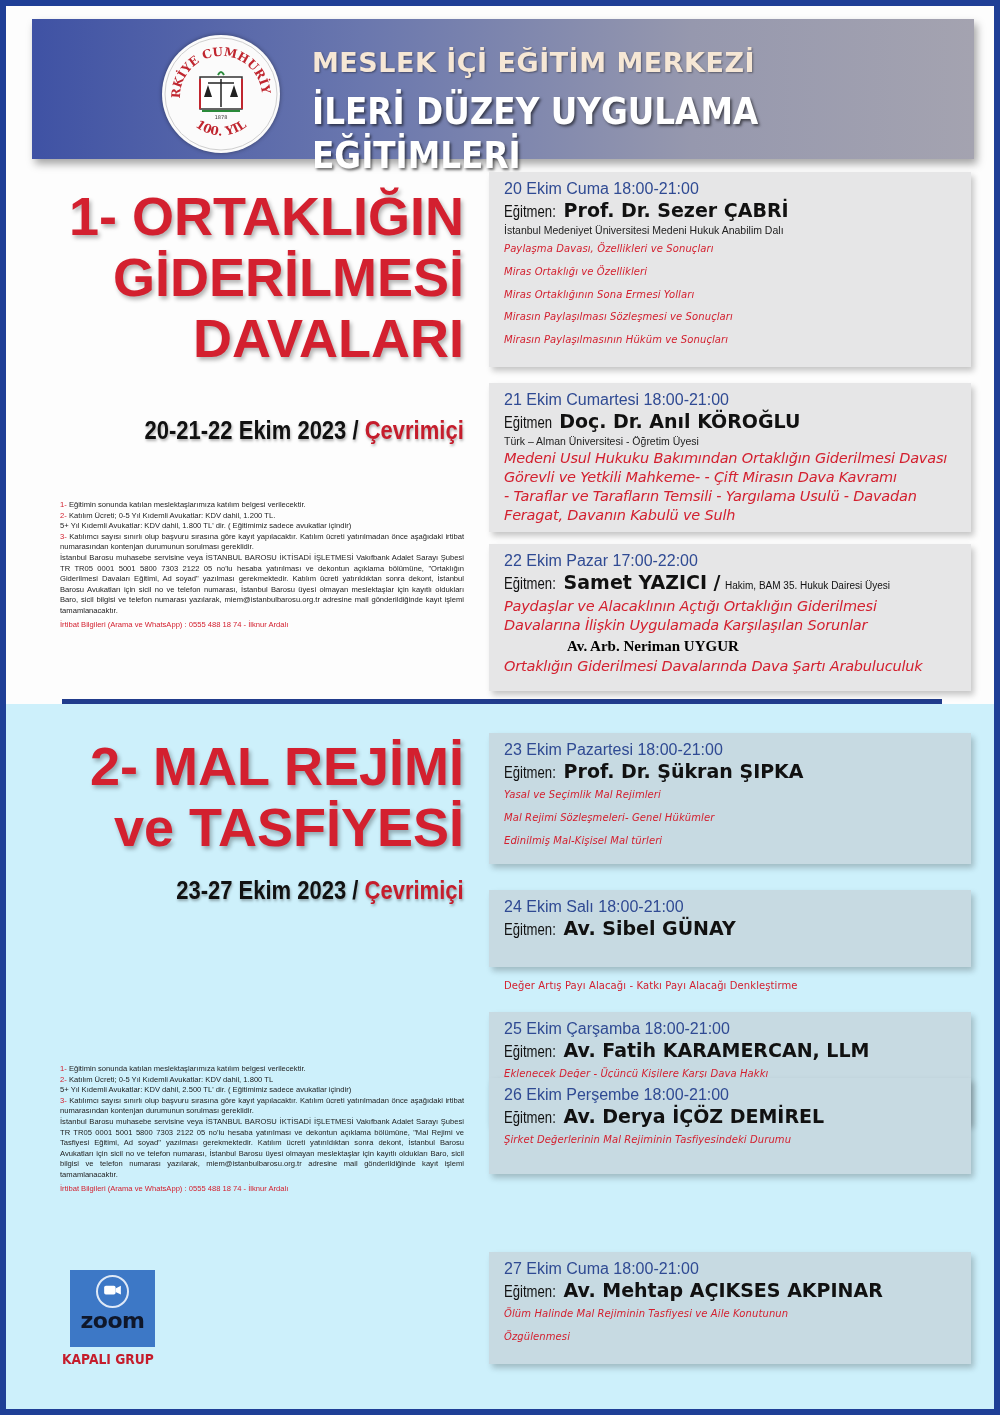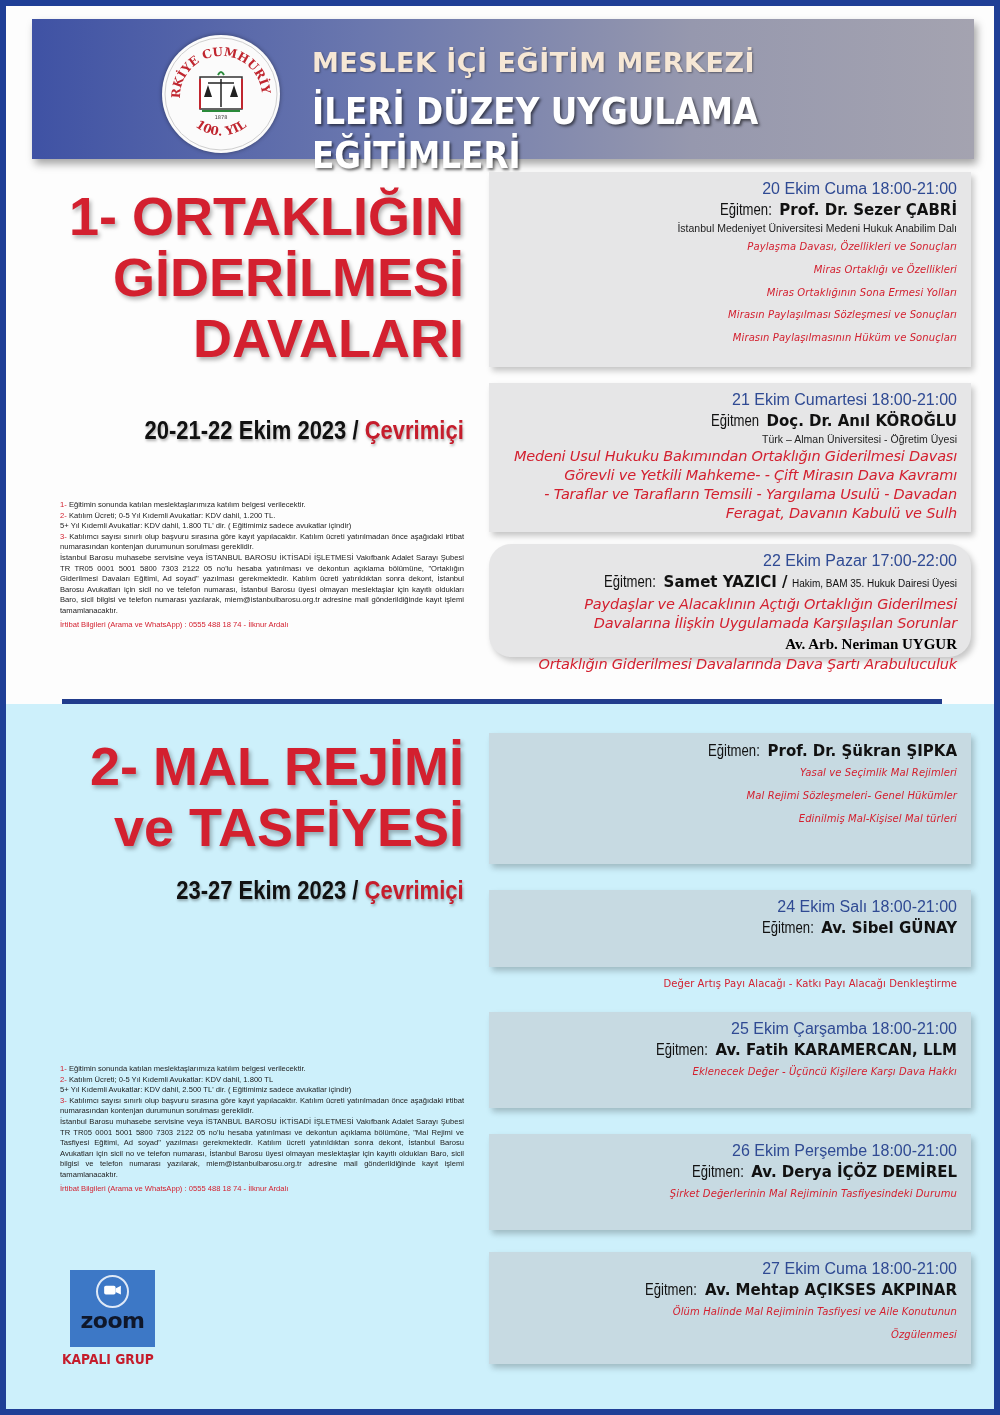--- a/index.html
+++ b/index.html
@@ -66,31 +66,30 @@
     color: #222; text-align: justify;
   }
   .notes .num { color: #d3202f; }
   .notes .contact { color: #d3202f; margin-top: 3px; }
   
   .card {
     position: absolute; left: 483px; width: 482px;
     background: #e6e6e7;
     box-shadow: 3px 4px 6px rgba(0,0,0,0.22);
     padding: 7px 14px 0 15px;
-    text-align: right;
   }
   .card.blue { background: #c7dae2; }
   .card .date {
     color: #2f4a93; font-family: "Liberation Sans", sans-serif; font-size: 16px; line-height: 20px;
   }
   .card .instr {
     font-family: "Liberation Sans", sans-serif; font-size: 16px; line-height: 22px; color: #111;
   }
   .card .instr .lbl { display: inline-block; transform: scaleX(0.82); transform-origin: left; margin-right: -8px; }
-  .card .instr .name { font-weight: bold; font-family: "DejaVu Sans", sans-serif; font-size: 15px; }
+  .card .instr .name { font-weight: bold; font-family: "DejaVu Sans", sans-serif; font-size: 19px; }
   .card .instr .aff { font-size: 10px; }
   .card .sub { font-size: 10.5px; line-height: 15px; color: #222; }
   .card .topic {
     color: #d3202f; font-style: italic; font-family: "DejaVu Sans", sans-serif;
     font-size: 10px; line-height: 22.8px; letter-spacing: 0.1px;
   }
   .card .topic.tight { line-height: 19px; font-size: 14.5px; letter-spacing: -0.2px; }
   .card .name2 { font-weight: bold; font-family: Liberation Serif, serif; font-size: 15px; padding-left: 63px; line-height: 22px; }
   .card .topic.plain { font-style: normal; margin-top: 34px; }
   
@@ -180,21 +179,21 @@
   <div class="card" style="top:377px; height:149px;">
     <div class="date">21 Ekim Cumartesi 18:00-21:00</div>
     <div class="instr"><span class="lbl">Eğitmen</span> <span class="name">Doç. Dr. Anıl KÖROĞLU</span></div>
     <div class="sub">Türk – Alman Üniversitesi - Öğretim Üyesi</div>
     <div class="topic tight">Medeni Usul Hukuku Bakımından Ortaklığın Giderilmesi Davası</div>
     <div class="topic tight">Görevli ve Yetkili Mahkeme- - Çift Mirasın Dava Kavramı</div>
     <div class="topic tight">- Taraflar ve Tarafların Temsili - Yargılama Usulü - Davadan</div>
     <div class="topic tight">Feragat, Davanın Kabulü ve Sulh</div>
   </div>
 
-  <div class="card" style="top:538px; height:113px;border-radius:22px;">
+  <div class="card" style="top:538px; height:147px;">
     <div class="date">22 Ekim Pazar  17:00-22:00</div>
     <div class="instr"><span class="lbl">Eğitmen:</span> <span class="name">Samet YAZICI /</span> <span class="aff">Hakim, BAM 35. Hukuk Dairesi Üyesi</span></div>
     <div class="topic tight">Paydaşlar ve Alacaklının Açtığı Ortaklığın Giderilmesi</div>
     <div class="topic tight">Davalarına İlişkin Uygulamada Karşılaşılan Sorunlar</div>
     <div class="name2">Av. Arb. Neriman UYGUR</div>
     <div class="topic tight">Ortaklığın Giderilmesi Davalarında Dava Şartı Arabuluculuk</div>
   </div>
 
   <div class="sec-title" style="top:730px;">
     <div>2- MAL REJİMİ</div>
@@ -207,39 +206,40 @@
   <div class="notes" style="top:1058px;">
     <div><span class="num">1-</span><span> Eğitimin sonunda katılan meslektaşlarımıza katılım belgesi verilecektir.</span></div>
     <div><span class="num">2-</span><span> Katılım Ücreti; 0-5 Yıl Kıdemli Avukatlar: KDV dahil, 1.800 TL</span></div>
     <div>5+ Yıl Kıdemli Avukatlar: KDV dahil, 2.500 TL' dir. ( Eğitimimiz sadece avukatlar içindir)</div>
     <div><span class="num">3-</span><span> Katılımcı sayısı sınırlı olup başvuru sırasına göre kayıt yapılacaktır. Katılım ücreti yatırılmadan önce aşağıdaki irtibat numarasından kontenjan durumunun sorulması gereklidir.</span></div>
     <div>İstanbul Barosu muhasebe servisine  veya  İSTANBUL BAROSU İKTİSADİ İŞLETMESİ Vakıfbank Adalet Sarayı Şubesi TR TR05 0001 5001 5800 7303 2122 05  no'lu hesaba yatırılması ve dekontun açıklama bölümüne, "Mal Rejimi ve Tasfiyesi  Eğitimi, Ad soyad" yazılması gerekmektedir. Katılım ücreti yatırıldıktan sonra dekont, İstanbul Barosu Avukatları için sicil no ve telefon numarası, İstanbul Barosu üyesi olmayan meslektaşlar için kayıtlı oldukları Baro, sicil bilgisi ve telefon numarası yazılarak, miem@istanbulbarosu.org.tr adresine mail gönderildiğinde kayıt işlemi tamamlanacaktır.</div>
     <div class="contact">İrtibat Bilgileri (Arama ve WhatsApp) : 0555 488 18 74  -  İlknur Ardalı</div>
   </div>
 
   <div class="card blue" style="top:727px; height:131px;">
+    <div class="date">23 Ekim  Pazartesi  18:00-21:00</div>
     <div class="instr"><span class="lbl">Eğitmen:</span> <span class="name">Prof. Dr. Şükran ŞIPKA</span></div>
     <div class="topic">Yasal ve  Seçimlik Mal Rejimleri</div>
     <div class="topic">Mal Rejimi Sözleşmeleri- Genel Hükümler</div>
     <div class="topic">Edinilmiş Mal-Kişisel Mal türleri</div>
   </div>
 
   <div class="card blue" style="top:884px; height:77px;">
     <div class="date">24 Ekim Salı 18:00-21:00</div>
     <div class="instr"><span class="lbl">Eğitmen:</span> <span class="name">Av. Sibel GÜNAY</span></div>
     <div class="topic plain">Değer Artış Payı Alacağı - Katkı Payı Alacağı Denkleştirme</div>
   </div>
 
-  <div class="card blue" style="top:1006px; height:96px;">
+  <div class="card blue" style="top:1006px; height:112px;">
     <div class="date">25 Ekim Çarşamba 18:00-21:00</div>
     <div class="instr"><span class="lbl">Eğitmen:</span> <span class="name">Av. Fatih KARAMERCAN, LLM</span></div>
     <div class="topic">Eklenecek Değer - Üçüncü Kişilere Karşı Dava Hakkı</div>
   </div>
 
-  <div class="card blue" style="top:1128px; height:96px;">
+  <div class="card blue" style="top:1072px; height:96px;">
     <div class="date">26 Ekim Perşembe 18:00-21:00</div>
     <div class="instr"><span class="lbl">Eğitmen:</span> <span class="name">Av. Derya İÇÖZ DEMİREL</span></div>
     <div class="topic">Şirket Değerlerinin Mal Rejiminin Tasfiyesindeki  Durumu</div>
   </div>
 
   <div class="card blue" style="top:1246px; height:112px;">
     <div class="date">27 Ekim Cuma 18:00-21:00</div>
     <div class="instr"><span class="lbl">Eğitmen:</span> <span class="name">Av. Mehtap AÇIKSES AKPINAR</span></div>
     <div class="topic">Ölüm Halinde Mal Rejiminin Tasfiyesi ve Aile Konutunun</div>
     <div class="topic">Özgülenmesi</div>

